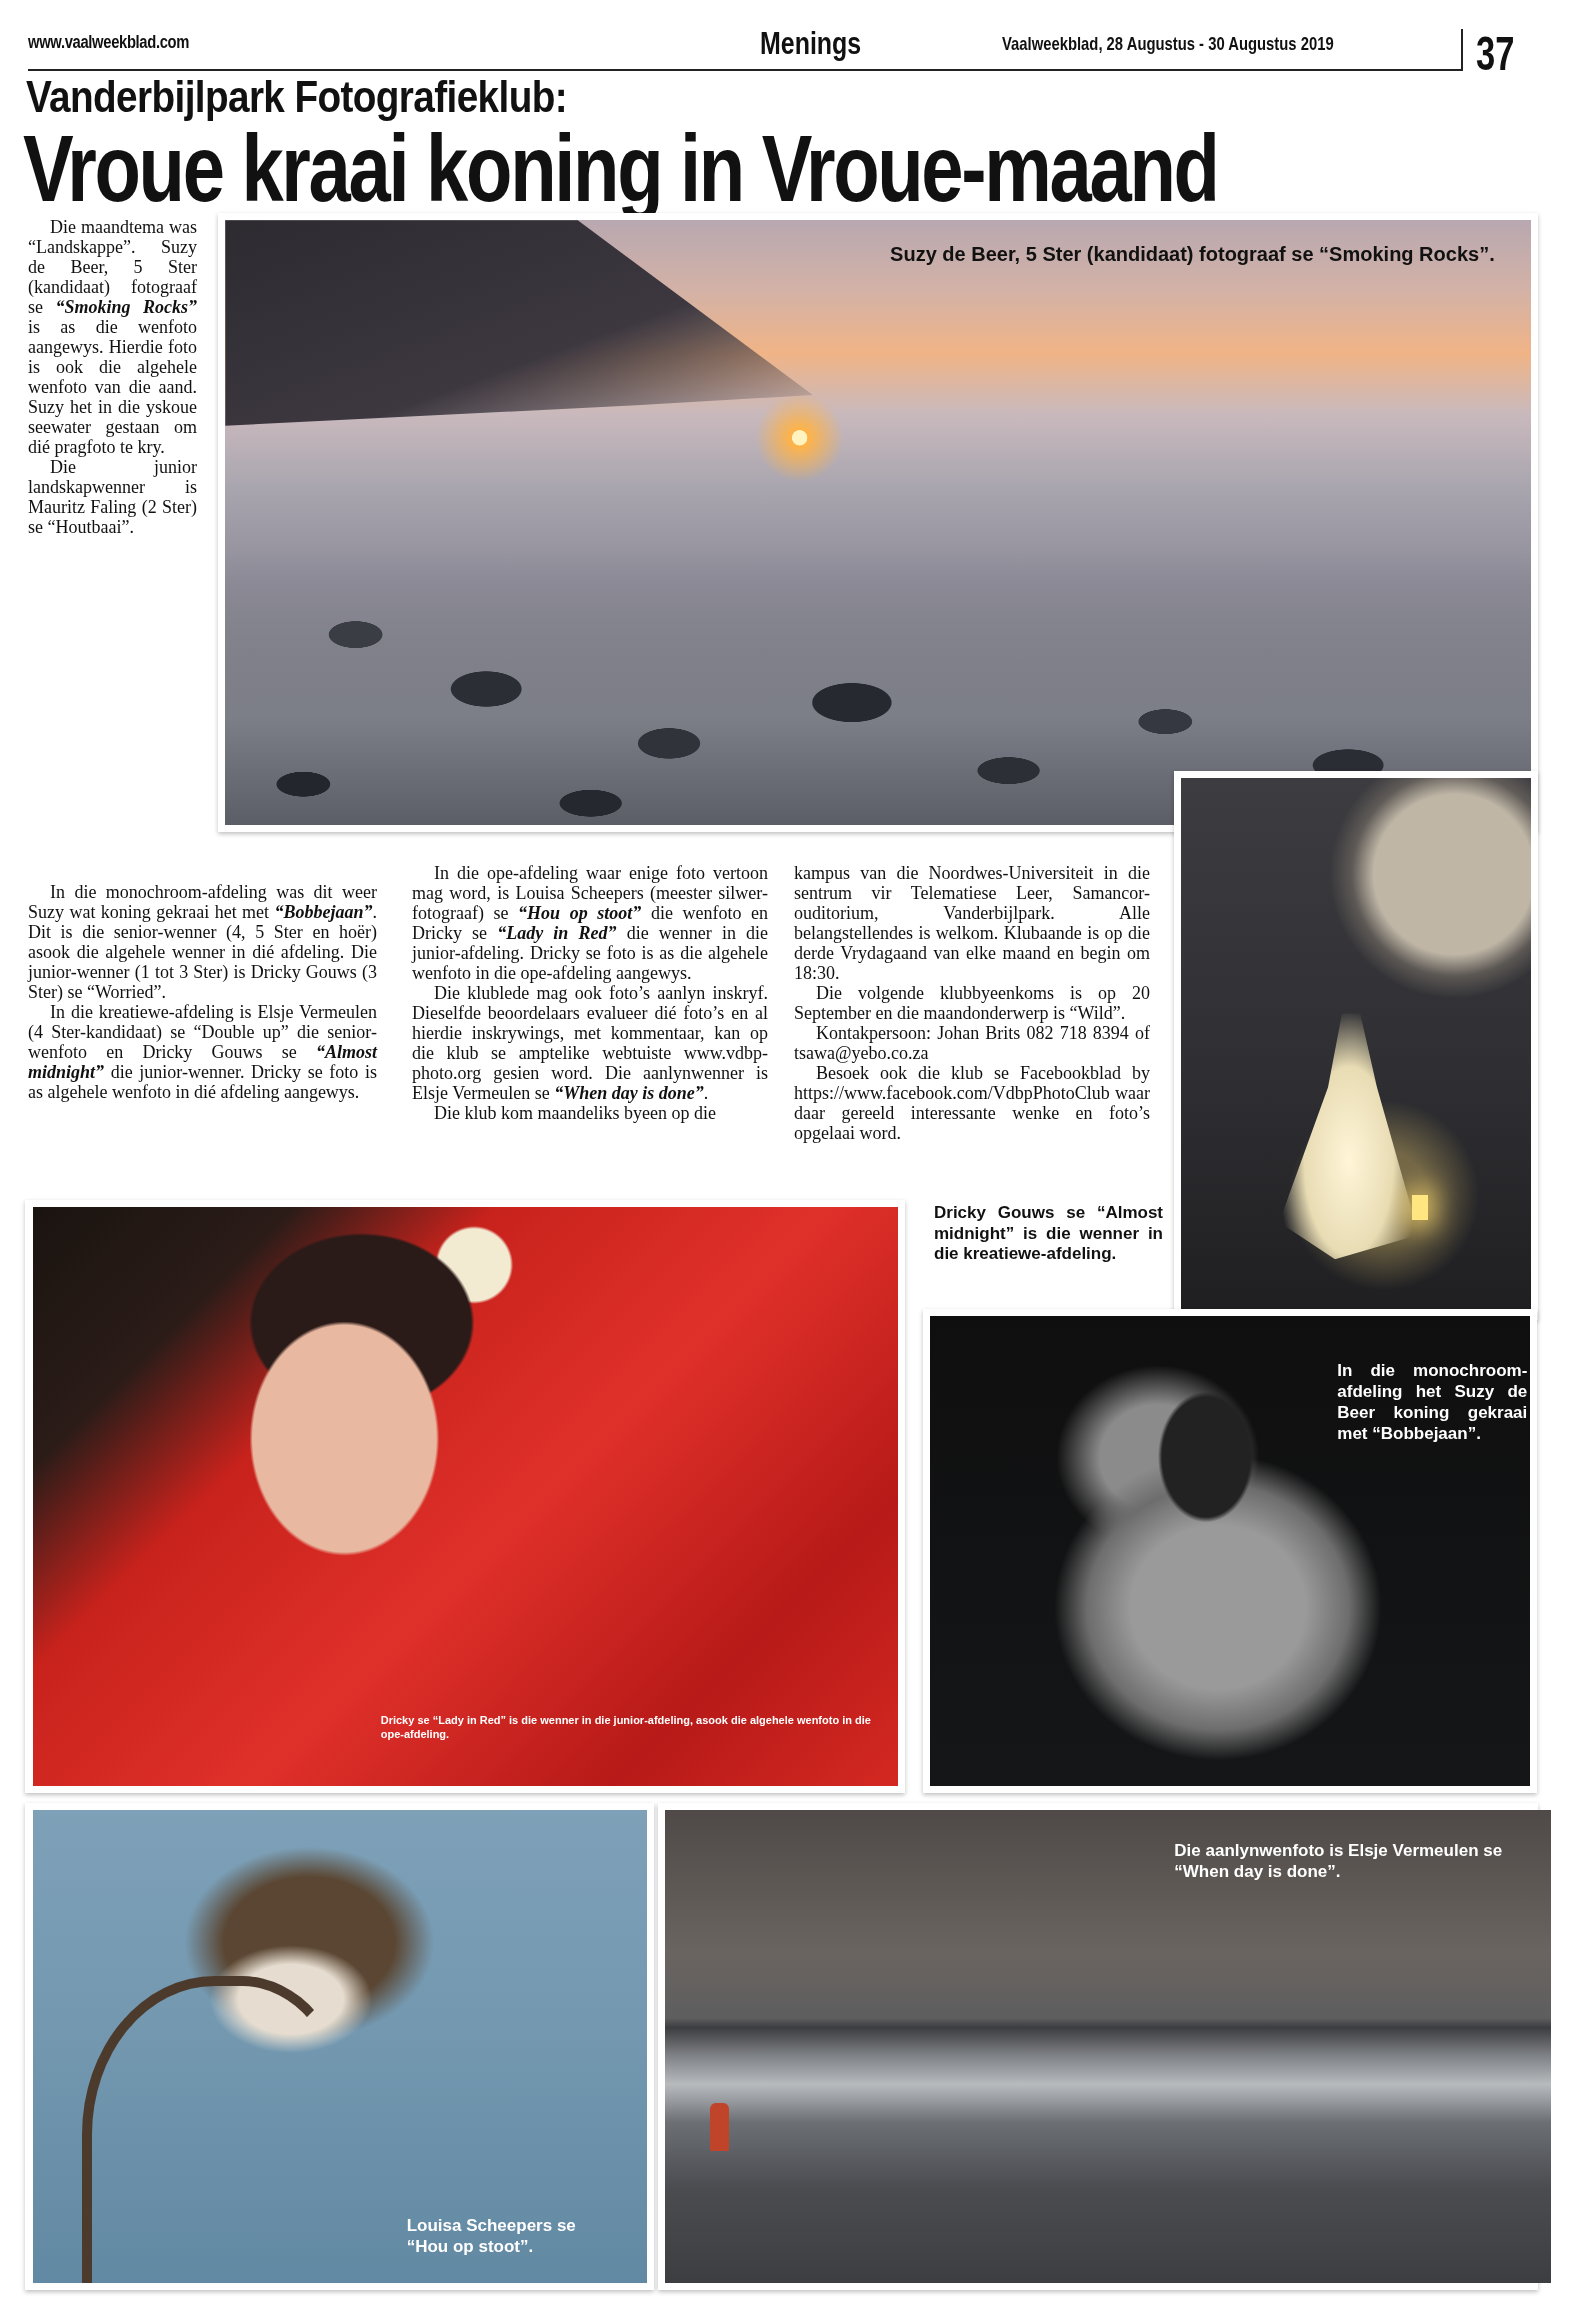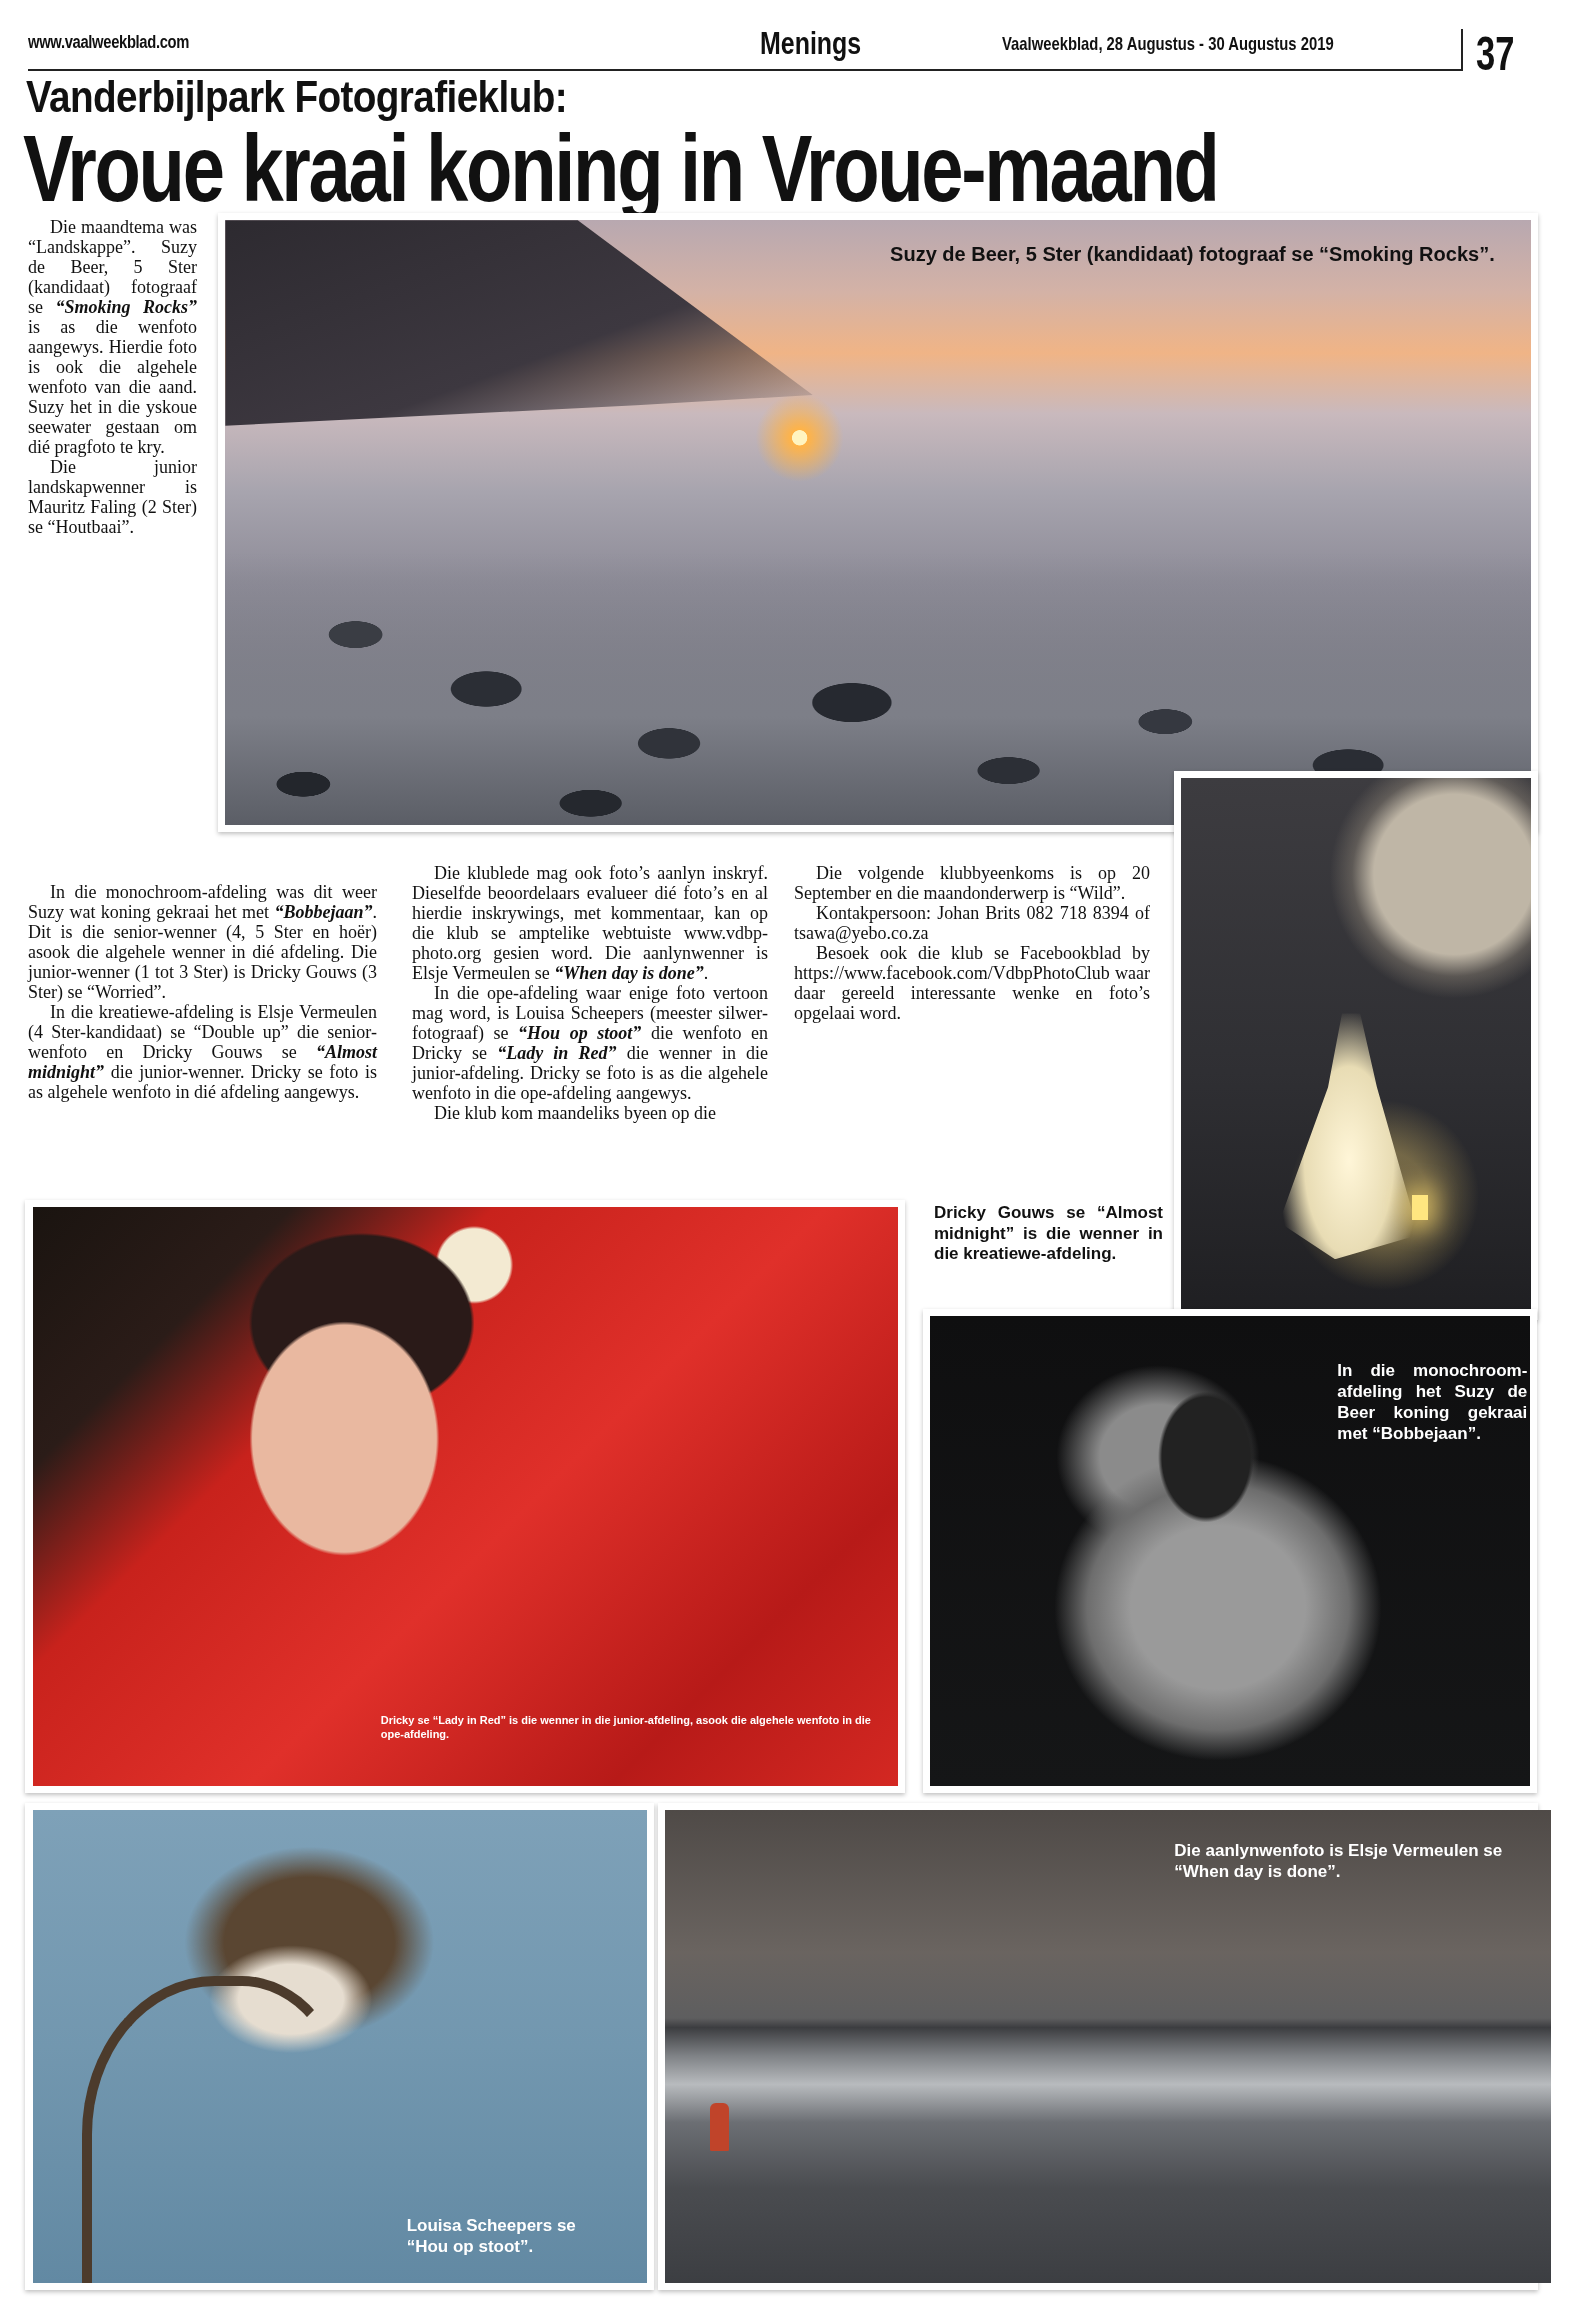--- a/index.html
+++ b/index.html
@@ -93,26 +93,27 @@
   <p><span>Die maandtema was “Landskappe”. Suzy de Beer, 5 Ster (kandidaat) fotograaf se </span><em>“Smoking Rocks”</em><span> is as die wenfoto aangewys. Hierdie foto is ook die algehele wenfoto van die aand. Suzy het in die yskoue seewater gestaan om dié pragfoto te kry.</span></p>
   <p>Die junior landskapwenner is Mauritz Faling (2 Ster) se “Houtbaai”.</p>
 </div>
 
 <div class="body-text" style="left:28px; top:882px; width:349px;">
   <p><span>In die monochroom-afdeling was dit weer Suzy wat koning gekraai het met </span><em>“Bobbejaan”</em><span>. Dit is die senior-wenner (4, 5 Ster en hoër) asook die algehele wenner in dié afdeling. Die junior-wenner (1 tot 3 Ster) is Dricky Gouws (3 Ster) se “Worried”.</span></p>
   <p><span>In die kreatiewe-afdeling is Elsje Vermeulen (4 Ster-kandidaat) se “Double up” die senior-wenfoto en Dricky Gouws se </span><em>“Almost midnight”</em><span> die junior-wenner. Dricky se foto is as algehele wenfoto in dié afdeling aangewys.</span></p>
 </div>
 
 <div class="body-text" style="left:412px; top:863px; width:356px;">
+  <p><span>In die ope-afdeling waar enige foto vertoon mag word, is Louisa Scheepers (meester silwer- fotograaf) se </span><em>“Hou op stoot”</em><span> die wenfoto en Dricky se </span><em>“Lady in Red”</em><span> die wenner in die junior-afdeling. Dricky se foto is as die algehele wenfoto in die ope-afdeling aangewys.</span></p>
   <p><span>Die klublede mag ook foto’s aanlyn inskryf. Dieselfde beoordelaars evalueer dié foto’s en al hierdie inskrywings, met kommentaar, kan op die klub se amptelike webtuiste www.vdbp-photo.org gesien word. Die aanlynwenner is Elsje Vermeulen se </span><em>“When day is done”</em><span>.</span></p>
-  <p><span>In die ope-afdeling waar enige foto vertoon mag word, is Louisa Scheepers (meester silwer- fotograaf) se </span><em>“Hou op stoot”</em><span> die wenfoto en Dricky se </span><em>“Lady in Red”</em><span> die wenner in die junior-afdeling. Dricky se foto is as die algehele wenfoto in die ope-afdeling aangewys.</span></p>
   <p>Die klub kom maandeliks byeen op die</p>
 </div>
 
 <div class="body-text" style="left:794px; top:863px; width:356px;">
+  <p class="first">kampus van die Noordwes-Universiteit in die sentrum vir Telematiese Leer, Samancor-ouditorium, Vanderbijlpark. Alle belangstellendes is welkom. Klubaande is op die derde Vrydagaand van elke maand en begin om 18:30.</p>
   <p>Die volgende klubbyeenkoms is op 20 September en die maandonderwerp is “Wild”.</p>
   <p>Kontakpersoon: Johan Brits 082 718 8394 of tsawa@yebo.co.za</p>
   <p>Besoek ook die klub se Facebookblad by https://www.facebook.com/VdbpPhotoClub waar daar gereeld interessante wenke en foto’s opgelaai word.</p>
 </div>
 
 <div class="frame" style="left:1174px; top:771px; width:364px; height:549px;">
   <div class="photo midnight">
     <div class="dress"></div>
     <div class="lantern"></div>
   </div>

